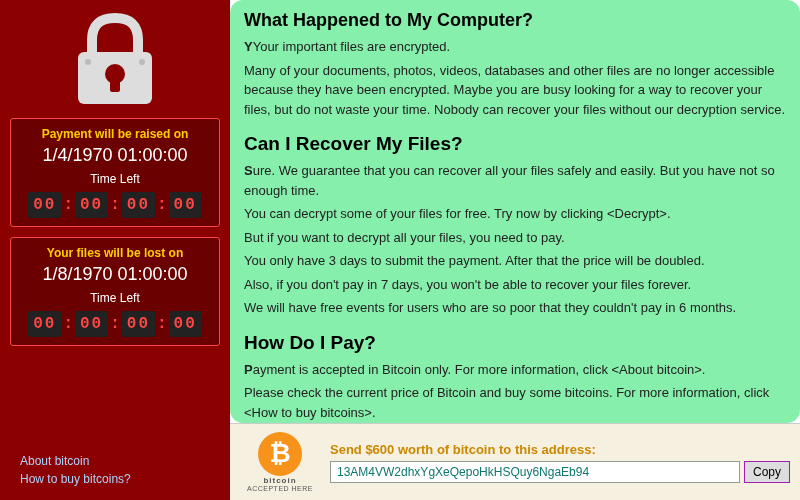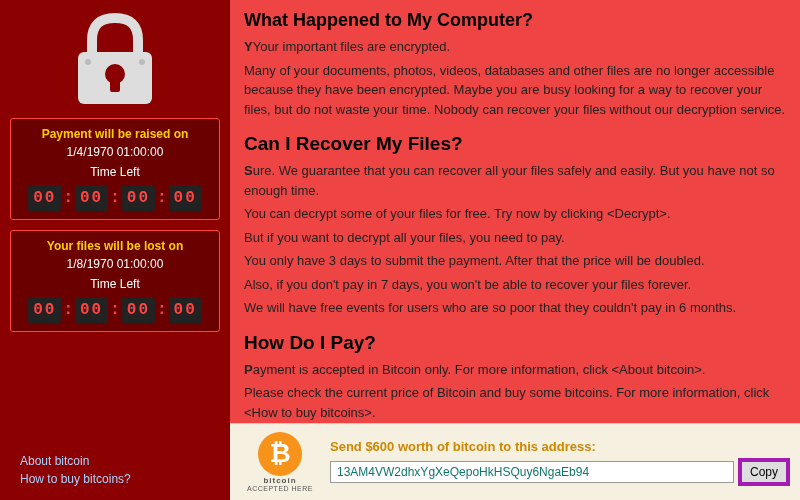--- a/index.html
+++ b/index.html
@@ -48,21 +48,21 @@
       text-align: center;
     }
     .timer-box .warning-text {
       color: #ffcc00;
       font-weight: bold;
       font-size: 12px;
       margin-bottom: 4px;
     }
     .timer-box .date-text {
       color: #fff;
-      font-size: 12px;
+      font-size: 18px;
       margin-bottom: 6px;
     }
     .timer-box .time-left-label {
       color: #fff;
       font-size: 12px;
       margin-bottom: 6px;
     }
     .timer-display {
       display: flex;
       justify-content: center;
@@ -100,21 +100,22 @@
     .right-panel {
       flex: 1;
       display: flex;
       flex-direction: column;
       overflow: hidden;
     }
     .right-content {
       flex: 1;
       overflow-y: scroll;
       padding: 10px 14px 10px 14px;
-      background: #ef4444;
+      background: #86efac;
+      border-radius: 13px;
     }
     .right-content h2 {
       font-size: 18px;
       color: #000;
       margin-bottom: 6px;
     }
     .right-content h3 {
       font-size: 19px;
       color: #000;
       margin-top: 14px;
@@ -180,21 +181,21 @@
     .address-input {
       flex: 1;
       font-size: 12px;
       border: 1px solid #999;
       padding: 3px 6px;
       background: #fff;
       color: #0f766e;
     }
     .copy-btn {
       background: #ddd;
-      border: 4px solid #a21caf;
+      border: 1px solid #a21caf;
       padding: 3px 8px;
       font-size: 12px;
       cursor: pointer;
       white-space: nowrap;
     }
     
     .right-content::-webkit-scrollbar {
       width: 14px;
     }
     .right-content::-webkit-scrollbar-track {

